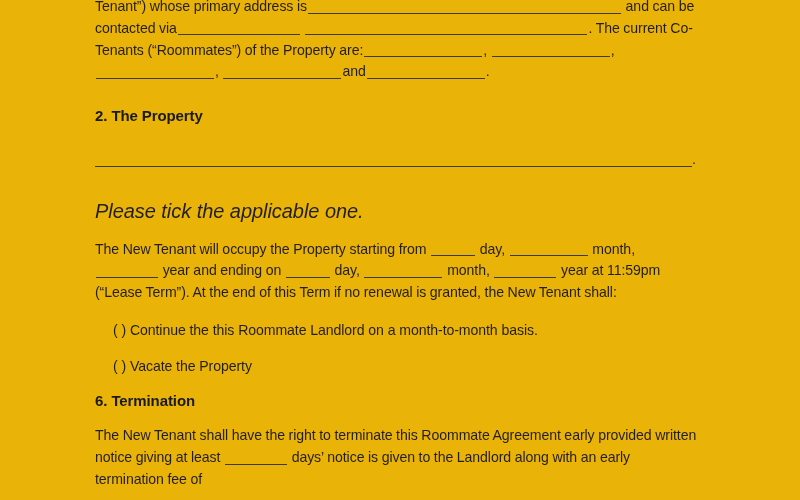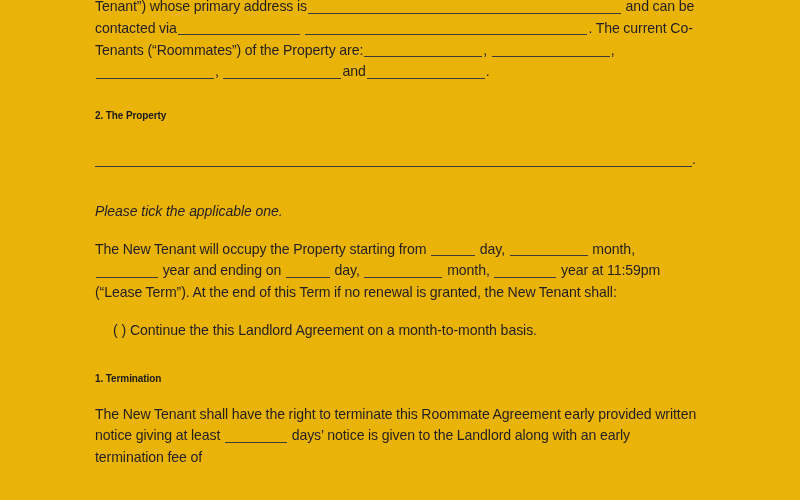--- a/index.html
+++ b/index.html
@@ -37,30 +37,30 @@
     letter-spacing: -0.08px;
     margin: 0;
     color: #231f20;
     text-align: left;
     white-space: normal;
   }
 
   .para.tight { word-spacing: -0.2px; }
 
   .heading {
-    font-size: 10px;
+    font-size: 15px;
     font-weight: bold;
     line-height: 21.8px;
     margin: 0;
     color: #1a1a1a;
     letter-spacing: -0.1px;
   }
 
   .italic-note {
-    font-size: 14px;
+    font-size: 20px;
     font-style: italic;
     line-height: 21.8px;
     margin: 0;
     color: #231f20;
     letter-spacing: -0.05px;
   }
 
   .tick-item {
     font-size: 14.1px;
     line-height: 21.8px;
@@ -133,27 +133,28 @@
     <div class="sp-12"></div>
 
     <div class="italic-note">Please tick the applicable one.</div>
 
     <div class="sp-16"></div>
 
     <div class="para tight"><span>The New Tenant will occupy the Property starting from</span> <span class="blank b-sm"></span> <span>day,</span> <span class="blank b-lg"></span> <span>month,</span> <span class="blank b-md"></span> <span>year and ending on</span> <span class="blank b-sm"></span> <span>day,</span> <span class="blank b-lg"></span> <span>month,</span> <span class="blank b-md"></span> <span>year at 11:59pm (“Lease Term”). At the end of this Term if no renewal is granted, the New Tenant shall:</span></div>
 
     <div class="sp-16"></div>
 
-    <div class="tick-item">(  ) Continue the this Landlord Agreement on a month-to-month basis.</div>
+    <div class="tick-item">(  ) Continue the this Roommate Landlord on a month-to-month basis.</div>
 
     <div class="sp-14"></div>
 
+    <div class="tick-item">(  ) Vacate the Property</div>
 
     <div class="sp-12"></div>
 
-    <div class="heading">1. Termination</div>
+    <div class="heading">6. Termination</div>
 
     <div class="sp-14"></div>
 
     <div class="para tight"><span>The New Tenant shall have the right to terminate this Roommate Agreement early provided written notice giving at least</span> <span class="blank b-md"></span> <span>days’ notice is given to the Landlord along with an early termination fee of</span>  </div>
 
   </div>
 </div>
 
 </body></html>

